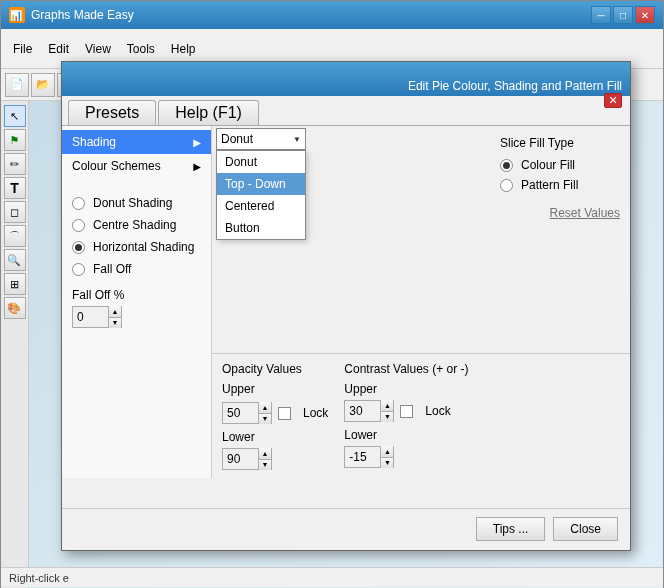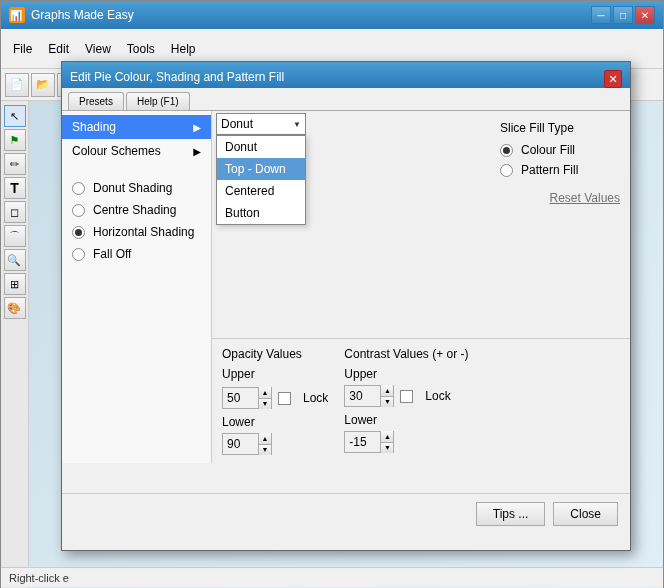--- a/index.html
+++ b/index.html
@@ -199,23 +199,24 @@
       border: 1px solid #666;
       box-shadow: 4px 4px 12px rgba(0,0,0,0.4);
       z-index: 100;
     }
 
     .dialog-title-bar {
       background: linear-gradient(to bottom, #4a9fd4, #2a7ab8);
       color: white;
       height: 26px;
       display: flex;
-      align-items: flex-start;
-      padding: 8px 8px;
-      font-size: 12px;
+      align-items: flex-end;
+      padding: 17px 8px;
+      font-size: 12px;
+      flex-direction: column;
     }
 
     .dialog-title-bar .close-btn {
       margin-left: auto;
       width: 18px;
       height: 18px;
       background: #cc3333;
       border: 1px solid #aa2222;
       color: white;
       font-size: 11px;
@@ -229,26 +230,26 @@
     
     .dialog-tabs {
       display: flex;
       background: #f0f0f0;
       border-bottom: 1px solid #aaa;
       padding: 4px 6px 0 6px;
       gap: 2px;
     }
 
     .dialog-tab {
-      padding: 3px 10px;
+      padding: 3px 16px;
       background: linear-gradient(to bottom, #f8f8f8, #e0e0e0);
       border: 1px solid #aaa;
       border-bottom: none;
       cursor: pointer;
-      font-size: 10px;
+      font-size: 16px;
       border-radius: 3px 3px 0 0;
     }
 
     
     .dialog-content {
       display: flex;
       height: calc(100% - 70px);
       position: relative;
     }
 
@@ -567,20 +568,30 @@
             </div>
             <div class="radio-option" style="padding: 4px 10px;">
               <div class="radio-circle checked"></div>
               <span>Horizontal Shading</span>
             </div>
             <div class="radio-option" style="padding: 4px 10px;">
               <div class="radio-circle"></div>
               <span>Fall Off</span>
             </div>
 
+            <div style="padding: 8px 10px 0 10px;">
+              <div style="font-size:12px; margin-bottom:4px;">Fall Off %</div>
+              <div class="spinbox">
+                <input type="text" value="0" readonly="" style="">
+                <div class="spinbox-arrows">
+                  <div class="spin-arrow">▲</div>
+                  <div class="spin-arrow">▼</div>
+                </div>
+              </div>
+            </div>
           </div>
         </div>
 
         <div class="shading-dropdown-wrapper">
           <div class="shading-combo">
             <span>Donut</span>
             <span class="combo-arrow">▼</span>
           </div>
           <div class="shading-dropdown-list">
             <div class="shading-dropdown-item">Donut</div>

